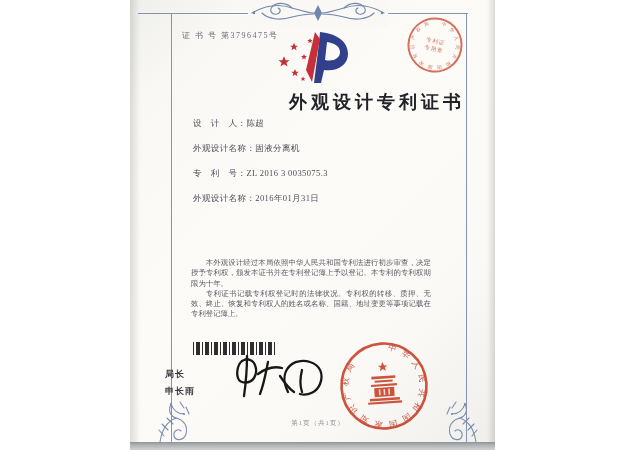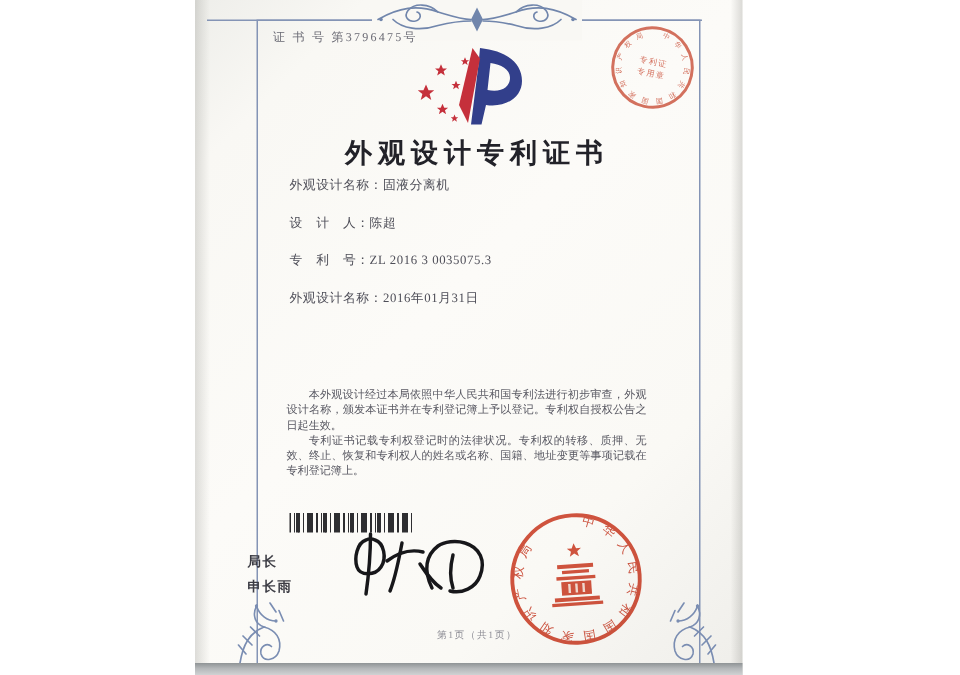--- a/index.html
+++ b/index.html
@@ -22,26 +22,26 @@
   .frame{
     position:absolute;left:41px;top:13px;width:294px;height:429px;
     border:1px solid #8494b5;
   }
   .frame-topline{position:absolute;left:8px;top:13px;width:330px;height:1px;background:#8494b5;}
   .ornament-top{position:absolute;left:118px;top:0px;width:140px;height:27px;background:#f9f8f4;}
   .flourish{position:absolute;width:40px;height:58px;}
   .flourish.bl{left:28px;top:386px;}
   .flourish.br{left:308px;top:386px;transform:scaleX(-1);}
   
-  .cert-no{position:absolute;left:52px;top:19px;font-size:8px;color:#6a6a74;letter-spacing:1.5px;}
+  .cert-no{position:absolute;left:52px;top:30px;font-size:8px;color:#6a6a74;letter-spacing:1.5px;}
   .logo{position:absolute;left:144px;top:29px;width:78px;height:58px;}
   .seal-top{position:absolute;left:276px;top:16px;width:58px;height:58px;
     mix-blend-mode:multiply;opacity:.85;transform:rotate(12deg);}
   .title{
-    position:absolute;left:41px;top:90px;width:294px;text-align:center;
+    position:absolute;left:41px;top:90px;width:294px;text-align:right;
     font-size:18px;font-weight:bold;letter-spacing:4px;color:#222229;
   }
   
   .fields{position:absolute;left:63px;top:119px;width:250px;}
   .field-row{height:9px;margin-bottom:16px;font-size:8.5px;line-height:9px;color:#4e4e58;letter-spacing:.4px;white-space:nowrap;}
   
   .body-text{position:absolute;left:61px;top:258px;width:240px;
     font-size:7.4px;line-height:10.3px;color:#585862;text-align:justify;}
   .body-text p{margin:0;text-indent:2em;}
   
@@ -142,35 +142,35 @@
       </text>
       <text x="29" y="27" font-size="5.4" letter-spacing="1" fill="#d05a45" text-anchor="middle" font-family="Liberation Serif, DejaVu Serif, serif">专利证</text>
       <text x="29" y="35" font-size="5.4" letter-spacing="1" fill="#d05a45" text-anchor="middle" font-family="Liberation Serif, DejaVu Serif, serif">专用章</text>
     </svg>
   </div>
 
   <div class="title">外观设计专利证书</div>
 
   <div class="fields">
     <div class="field-row">
+      <span>设　计　人：</span><span>陈超</span>
+    </div>
+    <div class="field-row">
       <span>外观设计名称：</span><span>固液分离机</span>
     </div>
     <div class="field-row">
-      <span>设　计　人：</span><span>陈超</span>
-    </div>
-    <div class="field-row">
       <span>专　利　号：</span><span>ZL 2016 3 0035075.3</span>
     </div>
     <div class="field-row">
       <span>外观设计名称：</span><span>2016年01月31日</span>
     </div>
   </div>
 
   <div class="body-text">
-    <p>本外观设计经过本局依照中华人民共和国专利法进行初步审查，外观设计名称，颁发本证书并在专利登记簿上予以登记。专利权自授权公告之日起生效。</p>
+    <p>本外观设计经过本局依照中华人民共和国专利法进行初步审查，决定授予专利权，颁发本证书并在专利登记簿上予以登记。本专利的专利权期限为十年。</p>
     <p>专利证书记载专利权登记时的法律状况。专利权的转移、质押、无效、终止、恢复和专利权人的姓名或名称、国籍、地址变更等事项记载在专利登记簿上。</p>
   </div>
 
   <div class="barcode"></div>
 
   <div class="director">
     <div>局长</div>
     <div>申长雨</div>
   </div>
 

